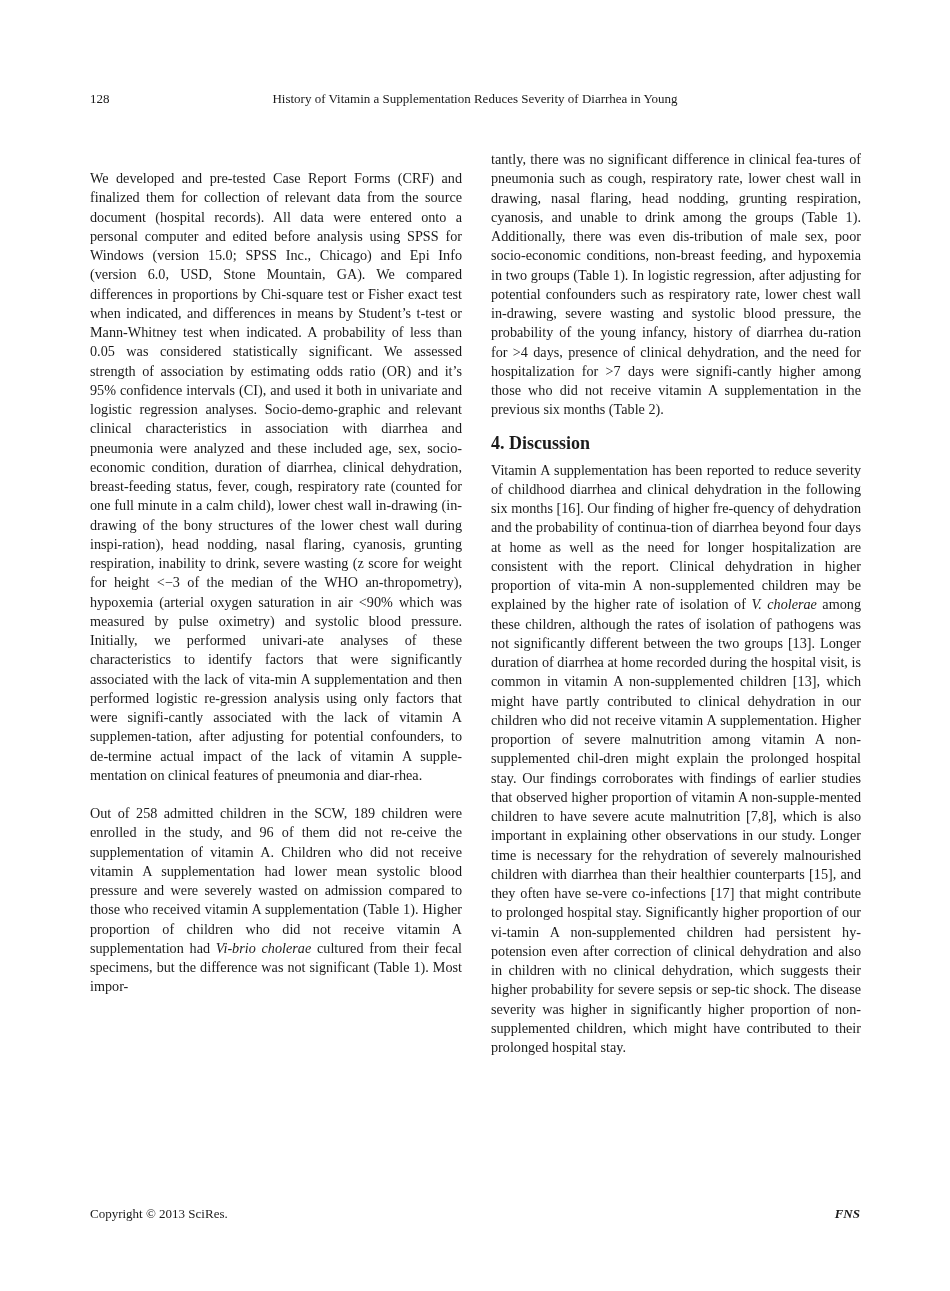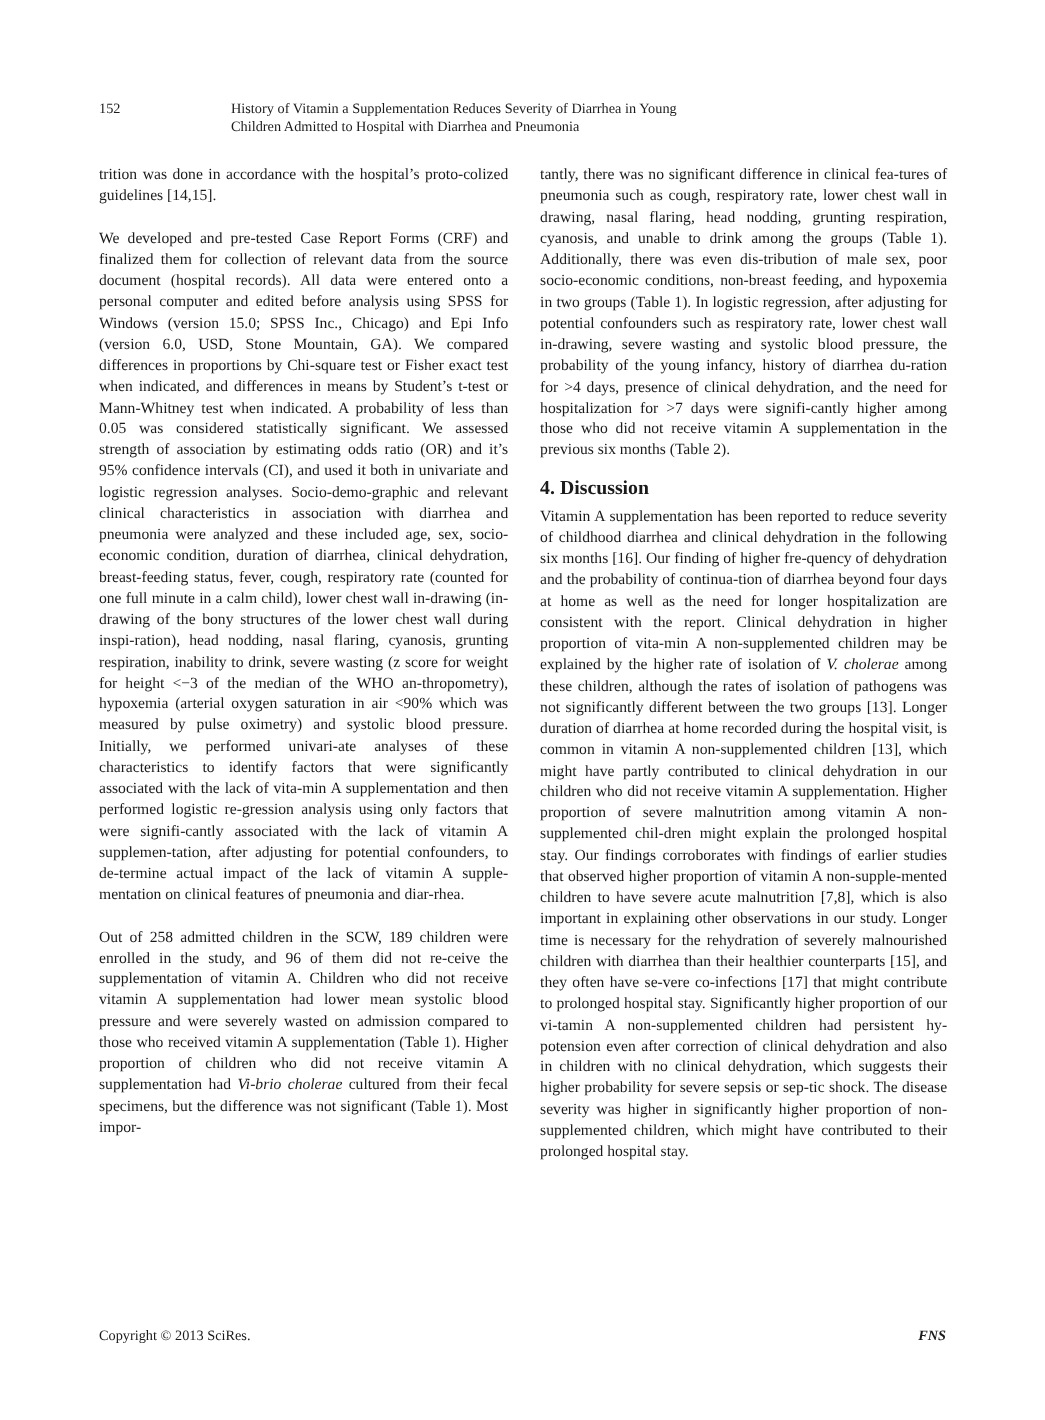--- a/index.html
+++ b/index.html
@@ -1,20 +1,20 @@
 <!DOCTYPE html>
 <html><head>
 <meta charset="utf-8">
 <style>
   html, body { margin: 0; padding: 0; background: #ffffff; }
   body { width: 950px; height: 1291px; position: relative; overflow: hidden;
          font-family: "Liberation Serif", "DejaVu Serif", serif; color: #1a1a1a; }
   .page-header { position: absolute; top: 90px; left: 90px; width: 770px; height: 36px; }
   .page-number { position: absolute; left: 0; top: 1px; font-size: 13px; }
-  .running-title { position: absolute; left: 120px; width: 530px; 
+  .running-title { position: absolute; left: 120px; width: 530px; text-align: center;
                    font-size: 13px; line-height: 16px; top: 1px; }
   .column { position: absolute; top: 150px; width: 372px; font-size: 14.2px;
             line-height: 19.25px; text-align: justify; }
   .col-left { left: 90px; }
   .col-right { left: 491px; width: 370px; }
   p { margin: 0; }
   p.indent { text-indent: 14px; }
   h2 { font-size: 18px; font-weight: bold; margin: 0; line-height: 22px; }
   h2.sub { font-size: 16px; }
   .gap-before-h { height: 12px; }
@@ -22,29 +22,27 @@
   b { font-weight: normal; margin-top: 44px; }
   i { font-style: italic; }
   .page-footer { position: absolute; top: 1206px; left: 90px; width: 770px; font-size: 13px; }
   .copyright { position: absolute; left: 0; }
   .journal { position: absolute; right: 0; font-style: italic; font-weight: bold; }
 </style>
 </head>
 <body>
 
 <div class="page-header">
-  <span class="page-number">152</span>
+  <span class="page-number">128</span>
   <div class="running-title">
     <div>History of Vitamin a Supplementation Reduces Severity of Diarrhea in Young</div>
-    <div>Children Admitted to Hospital with Diarrhea and Pneumonia</div>
   </div>
 </div>
 
 <div class="column col-left">
-  <p>trition was done in accordance with the hospital’s proto-colized guidelines [14,15].</p>
   <div class="gap-before-h"></div>
   <div class="gap-after-h"></div>
   <p>We developed and pre-tested Case Report Forms (CRF) and finalized them for collection of relevant data from the source document (hospital records). All data were entered onto a personal computer and edited before analysis using SPSS for Windows (version 15.0; SPSS Inc., Chicago) and Epi Info (version 6.0, USD, Stone Mountain, GA). We compared differences in proportions by Chi-square test or Fisher exact test when indicated, and differences in means by Student’s t-test or Mann-Whitney test when indicated. A probability of less than 0.05 was considered statistically significant. We assessed strength of association by estimating odds ratio (OR) and it’s 95% confidence intervals (CI), and used it both in univariate and logistic regression analyses. Socio-demo-graphic and relevant clinical characteristics in association with diarrhea and pneumonia were analyzed and these included age, sex, socio-economic condition, duration of diarrhea, clinical dehydration, breast-feeding status, fever, cough, respiratory rate (counted for one full minute in a calm child), lower chest wall in-drawing (in-drawing of the bony structures of the lower chest wall during inspi-ration), head nodding, nasal flaring, cyanosis, grunting respiration, inability to drink, severe wasting (z score for weight for height &lt;−3 of the median of the WHO an-thropometry), hypoxemia (arterial oxygen saturation in air &lt;90% which was measured by pulse oximetry) and systolic blood pressure. Initially, we performed univari-ate analyses of these characteristics to identify factors that were significantly associated with the lack of vita-min A supplementation and then performed logistic re-gression analysis using only factors that were signifi-cantly associated with the lack of vitamin A supplemen-tation, after adjusting for potential confounders, to de-termine actual impact of the lack of vitamin A supple-mentation on clinical features of pneumonia and diar-rhea.</p>
   <div class="gap-before-h"></div>
   <div class="gap-after-h"></div>
   <p><span>Out of 258 admitted children in the SCW, 189 children were enrolled in the study, and 96 of them did not re-ceive the supplementation of vitamin A. Children who did not receive vitamin A supplementation had lower mean systolic blood pressure and were severely wasted on admission compared to those who received vitamin A supplementation (</span><b>Table 1</b><span>). Higher proportion of children who did not receive vitamin A supplementation had </span><i>Vi-brio cholerae</i><span> cultured from their fecal specimens, but the difference was not significant (</span><b>Table 1</b><span>). Most impor-</span></p>
 </div>
 
 <div class="column col-right">
   <p><span>tantly, there was no significant difference in clinical fea-tures of pneumonia such as cough, respiratory rate, lower chest wall in drawing, nasal flaring, head nodding, grunting respiration, cyanosis, and unable to drink among the groups (</span><b>Table 1</b><span>). Additionally, there was even dis-tribution of male sex, poor socio-economic conditions, non-breast feeding, and hypoxemia in two groups (</span><b>Table 1</b><span>). In logistic regression, after adjusting for potential confounders such as respiratory rate, lower chest wall in-drawing, severe wasting and systolic blood pressure, the probability of the young infancy, history of diarrhea du-ration for &gt;4 days, presence of clinical dehydration, and the need for hospitalization for &gt;7 days were signifi-cantly higher among those who did not receive vitamin A supplementation in the previous six months (</span><b>Table 2</b><span>).</span></p>

